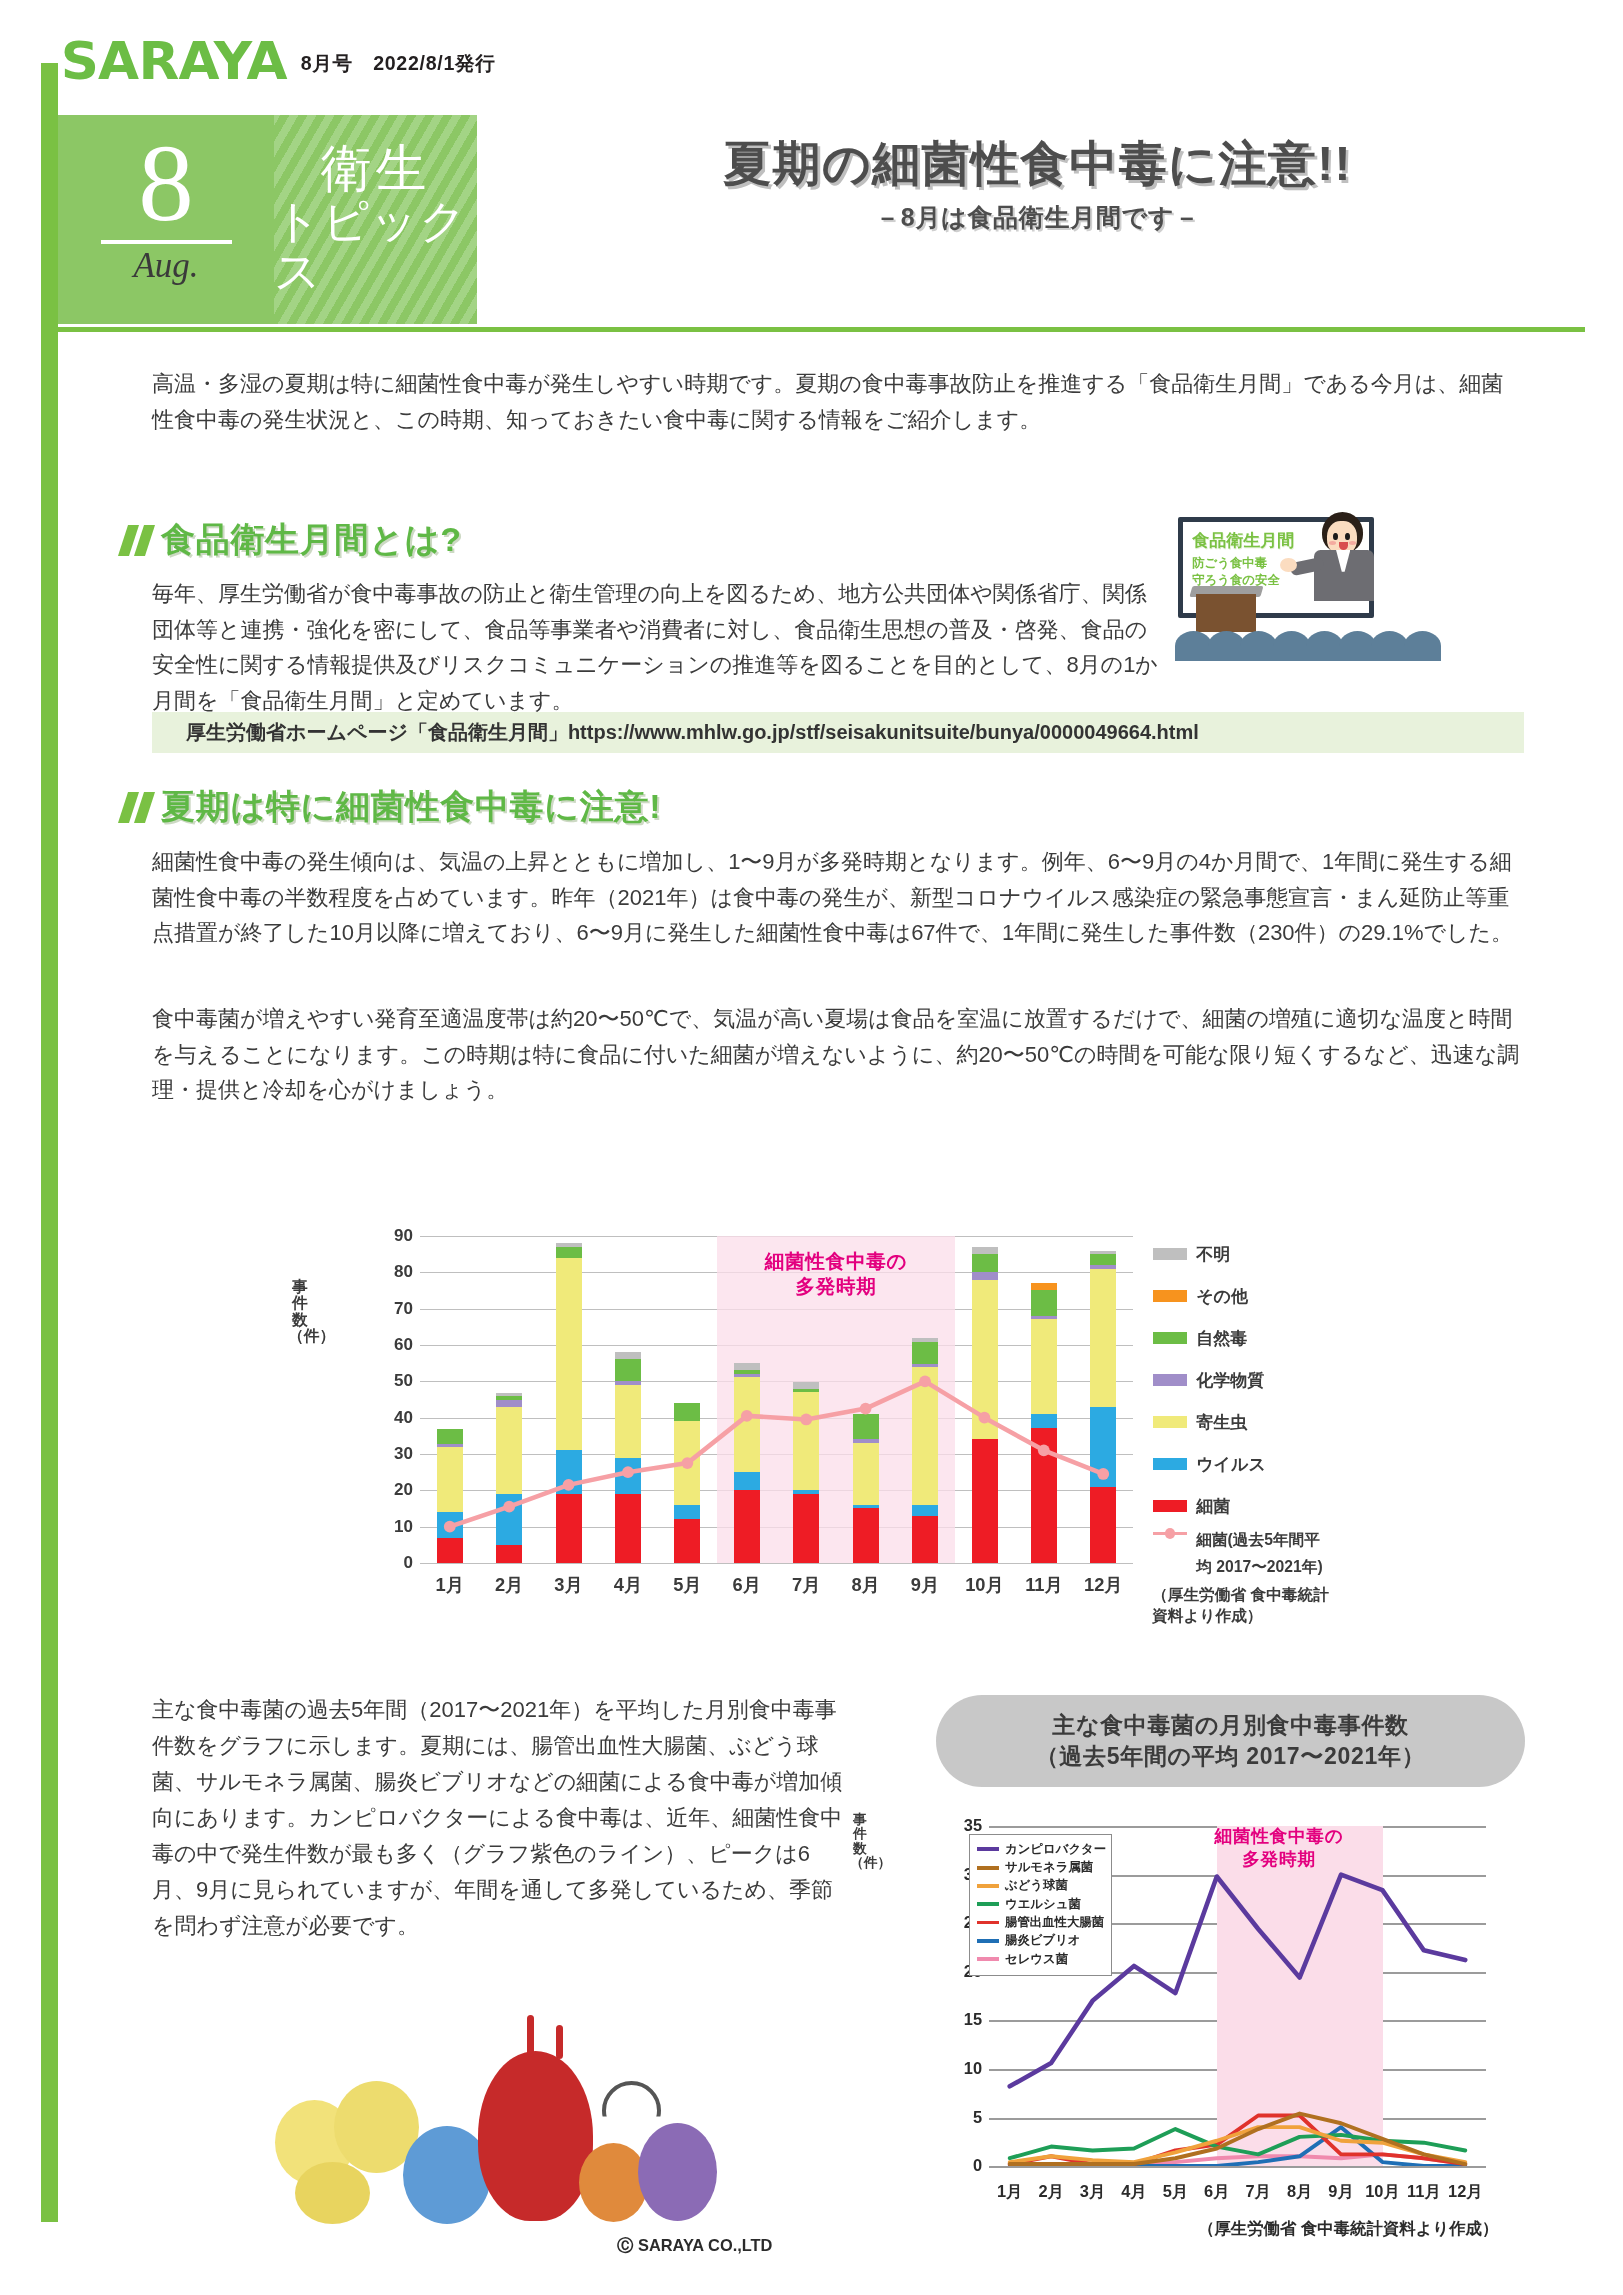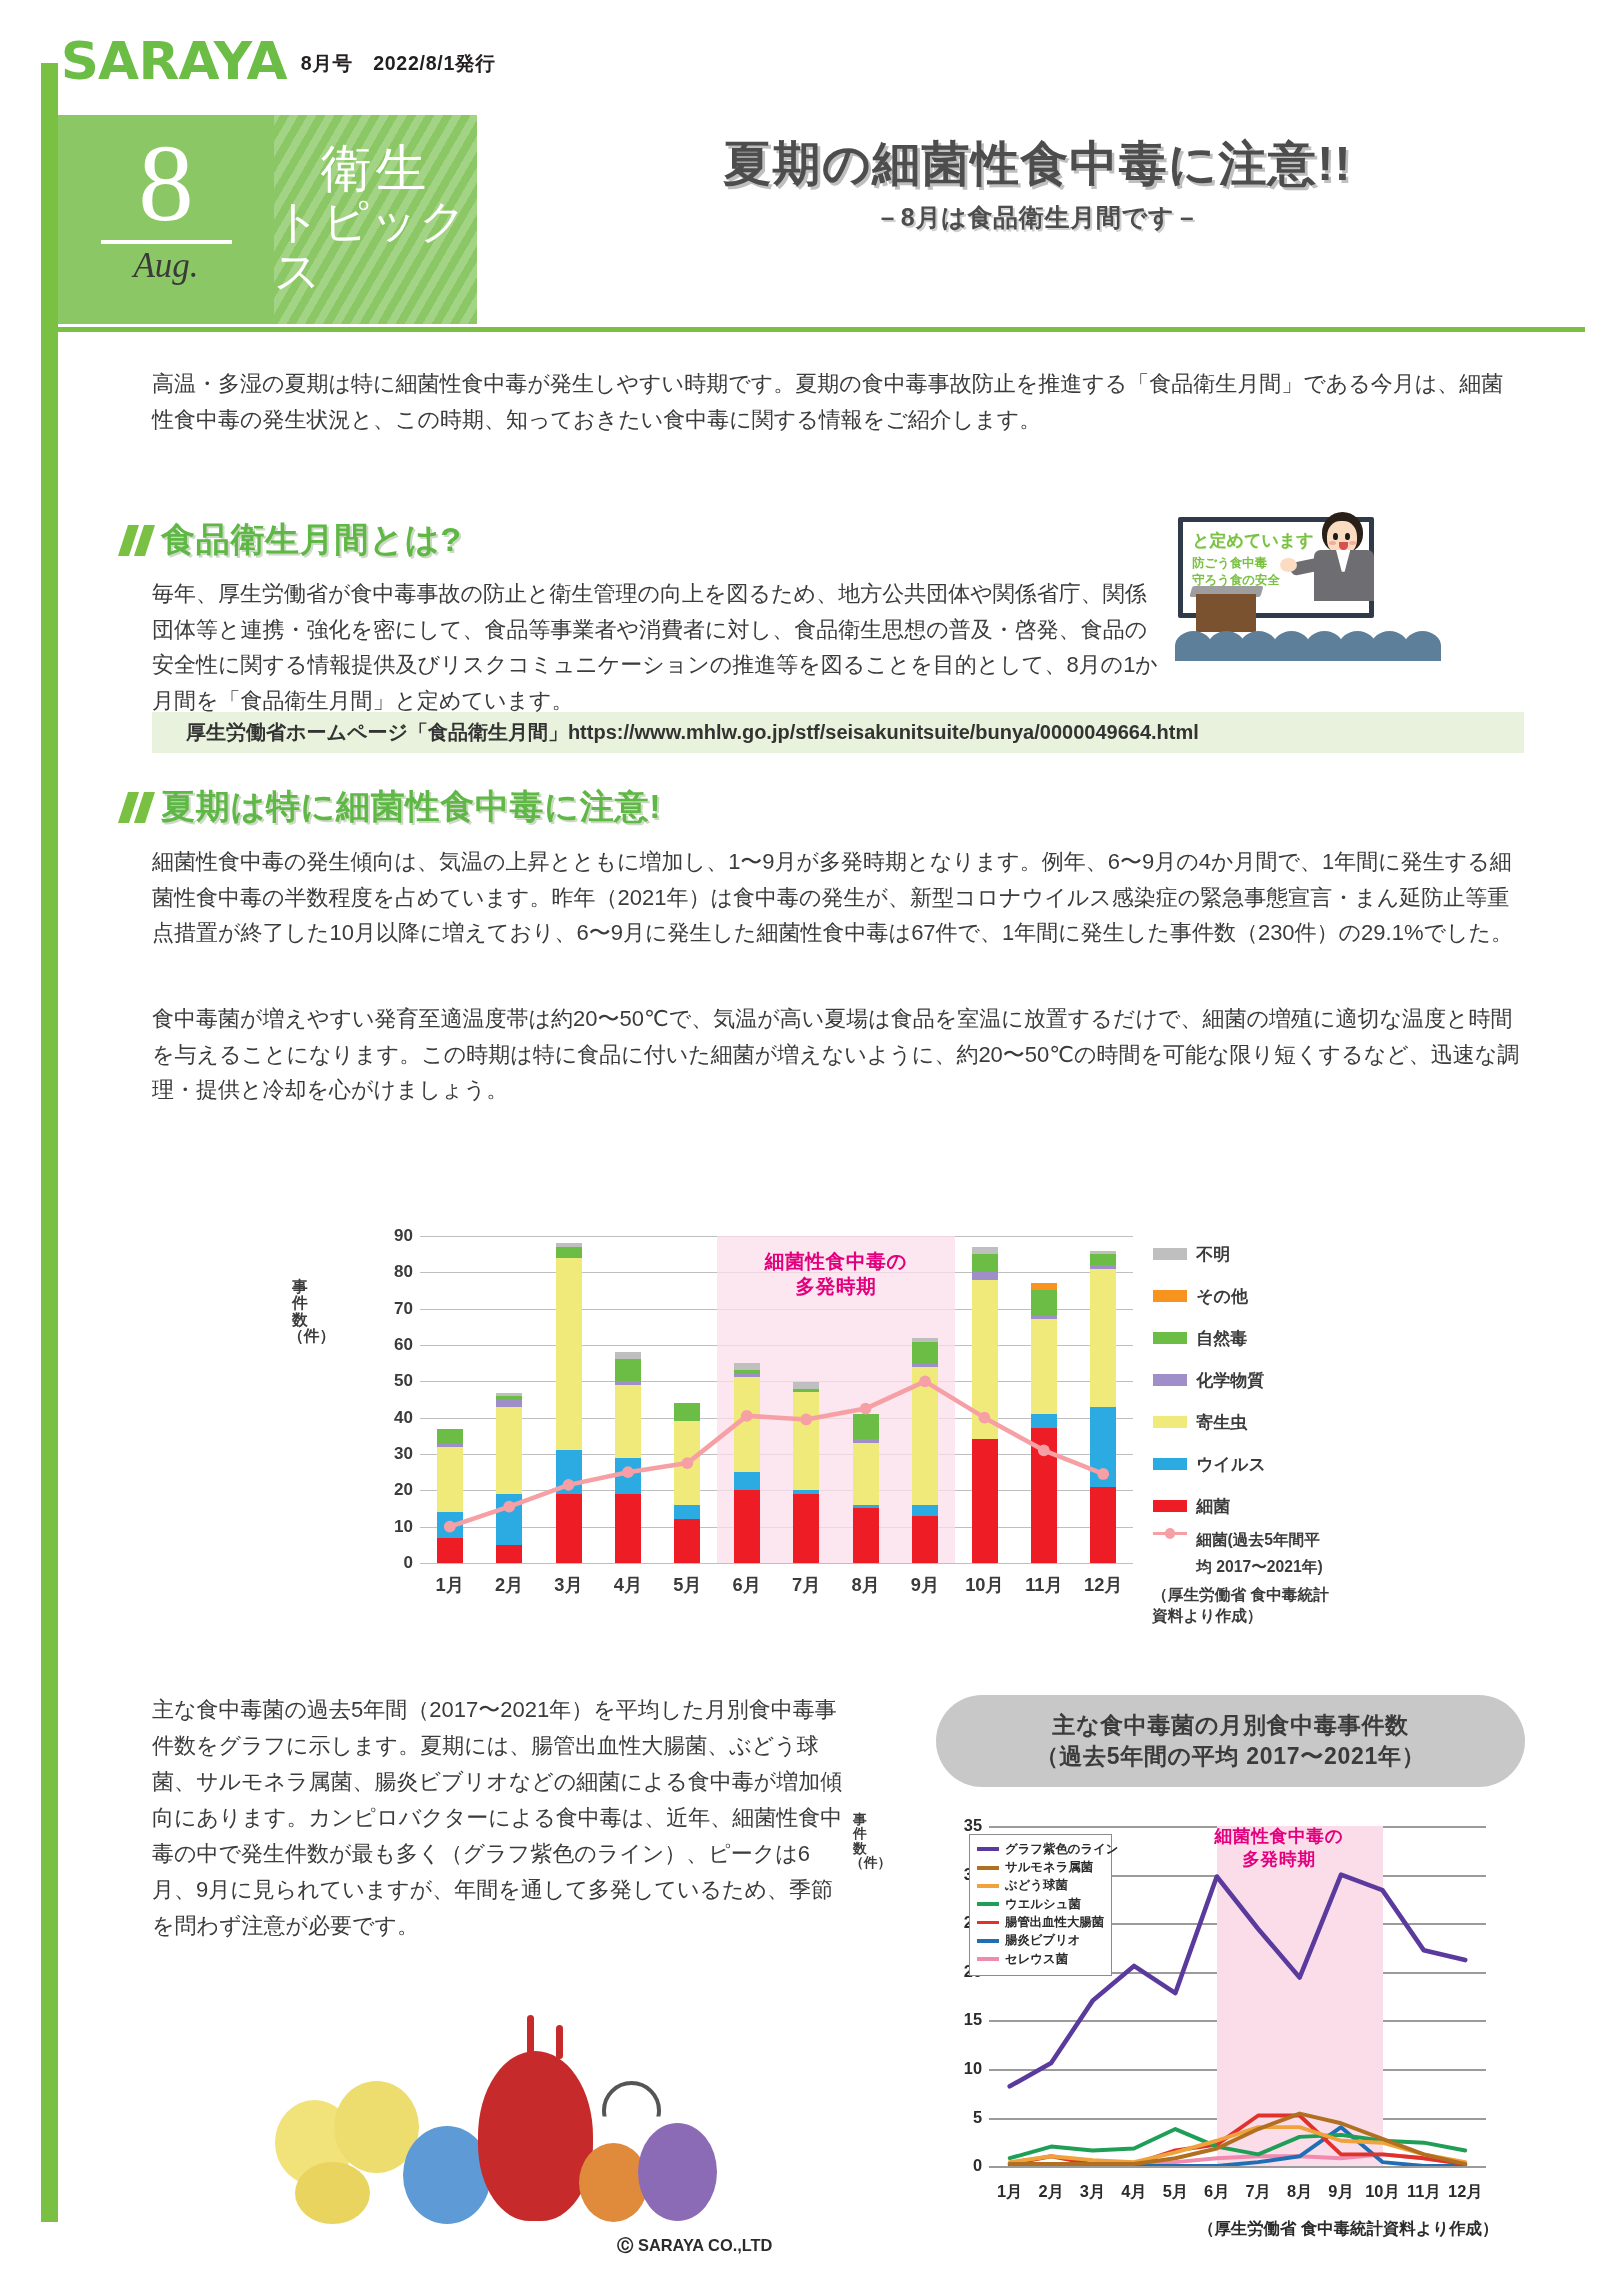--- a/index.html
+++ b/index.html
@@ -223,21 +223,21 @@
     <span class="sec-bars">
         <i></i>
         <i></i>
       </span>
     <span class="sec-title">食品衛生月間とは?</span>
   </div>
   <div class="para" style="left:152px; top:576px; width:1008px;">毎年、厚生労働省が食中毒事故の防止と衛生管理の向上を図るため、地方公共団体や関係省庁、関係団体等と連携・強化を密にして、食品等事業者や消費者に対し、食品衛生思想の普及・啓発、食品の安全性に関する情報提供及びリスクコミュニケーションの推進等を図ることを目的として、8月の1か月間を「食品衛生月間」と定めています。</div>
 
   <div class="illus">
     <div class="board">
-      <div class="bt">と定めています</div>
+      <div class="bt">食品衛生月間</div>
       <div class="bs">防ごう食中毒</div>
       <div class="bs">守ろう食の安全</div>
     </div>
     <div class="podium-top"></div>
     <div class="podium"></div>
     <div class="person">
       <div class="p-hair"></div>
         <div class="p-face"></div>
       <div class="p-eye l"></div>
         <div class="p-eye r"></div>
@@ -510,21 +510,21 @@
           <polyline points="31.666666666666668,517.0285714285715 95,505.14285714285717 158.33333333333334,517.0285714285715 221.66666666666666,517.0285714285715 285,496.2285714285714 348.33333333333337,487.3142857142857 411.6666666666667,442.74285714285713 475.00000000000006,442.74285714285713 538.3333333333334,502.1714285714286 601.6666666666666,502.1714285714286 665,508.1142857142857 728.3333333333334,517.0285714285715" fill="none" stroke="#e0322b" stroke-width="6" stroke-linejoin="round" stroke-linecap="round"></polyline>
           <polyline points="31.666666666666668,508.1142857142857 95,490.2857142857143 158.33333333333334,496.2285714285714 221.66666666666666,493.25714285714287 285,463.54285714285714 348.33333333333337,490.2857142857143 411.6666666666667,502.1714285714286 475.00000000000006,475.42857142857144 538.3333333333334,472.45714285714286 601.6666666666666,481.37142857142857 665,484.34285714285716 728.3333333333334,496.2285714285714" fill="none" stroke="#1e9e57" stroke-width="6" stroke-linejoin="round" stroke-linecap="round"></polyline>
           <polyline points="31.666666666666668,514.0571428571428 95,505.14285714285717 158.33333333333334,511.0857142857143 221.66666666666666,514.0571428571428 285,499.2 348.33333333333337,481.37142857142857 411.6666666666667,460.57142857142856 475.00000000000006,460.57142857142856 538.3333333333334,481.37142857142857 601.6666666666666,484.34285714285716 665,502.1714285714286 728.3333333333334,514.0571428571428" fill="none" stroke="#f0a23c" stroke-width="6" stroke-linejoin="round" stroke-linecap="round"></polyline>
           <polyline points="31.666666666666668,517.0285714285715 95,517.0285714285715 158.33333333333334,517.0285714285715 221.66666666666666,517.0285714285715 285,508.1142857142857 348.33333333333337,493.25714285714287 411.6666666666667,463.54285714285714 475.00000000000006,439.77142857142854 538.3333333333334,454.62857142857143 601.6666666666666,478.4 665,502.1714285714286 728.3333333333334,517.0285714285715" fill="none" stroke="#b07020" stroke-width="6" stroke-linejoin="round" stroke-linecap="round"></polyline>
           <polyline points="31.666666666666668,398.1714285714286 95,362.51428571428573 158.33333333333334,267.42857142857144 221.66666666666666,213.94285714285712 285,255.54285714285714 348.33333333333337,77.25714285714287 411.6666666666667,157.48571428571432 475.00000000000006,231.7714285714286 538.3333333333334,74.28571428571433 601.6666666666666,98.05714285714288 665,190.17142857142858 728.3333333333334,205.02857142857147" fill="none" stroke="#5b3a9e" stroke-width="7" stroke-linejoin="round" stroke-linecap="round"></polyline>
         </svg>
       </div>
     <div class="c2-legend" id="c2leg">
         <div class="c2-lg-row">
           <span class="c2-lg-sw" style="background: rgb(91, 58, 158);"></span>
-          <span class="c2-lg-tx">グラフ紫色のライン</span>
+          <span class="c2-lg-tx">カンピロバクター</span>
         </div>
         <div class="c2-lg-row">
           <span class="c2-lg-sw" style="background: rgb(176, 112, 32);"></span>
           <span class="c2-lg-tx">サルモネラ属菌</span>
         </div>
         <div class="c2-lg-row">
           <span class="c2-lg-sw" style="background: rgb(240, 162, 60);"></span>
           <span class="c2-lg-tx">ぶどう球菌</span>
         </div>
         <div class="c2-lg-row">

